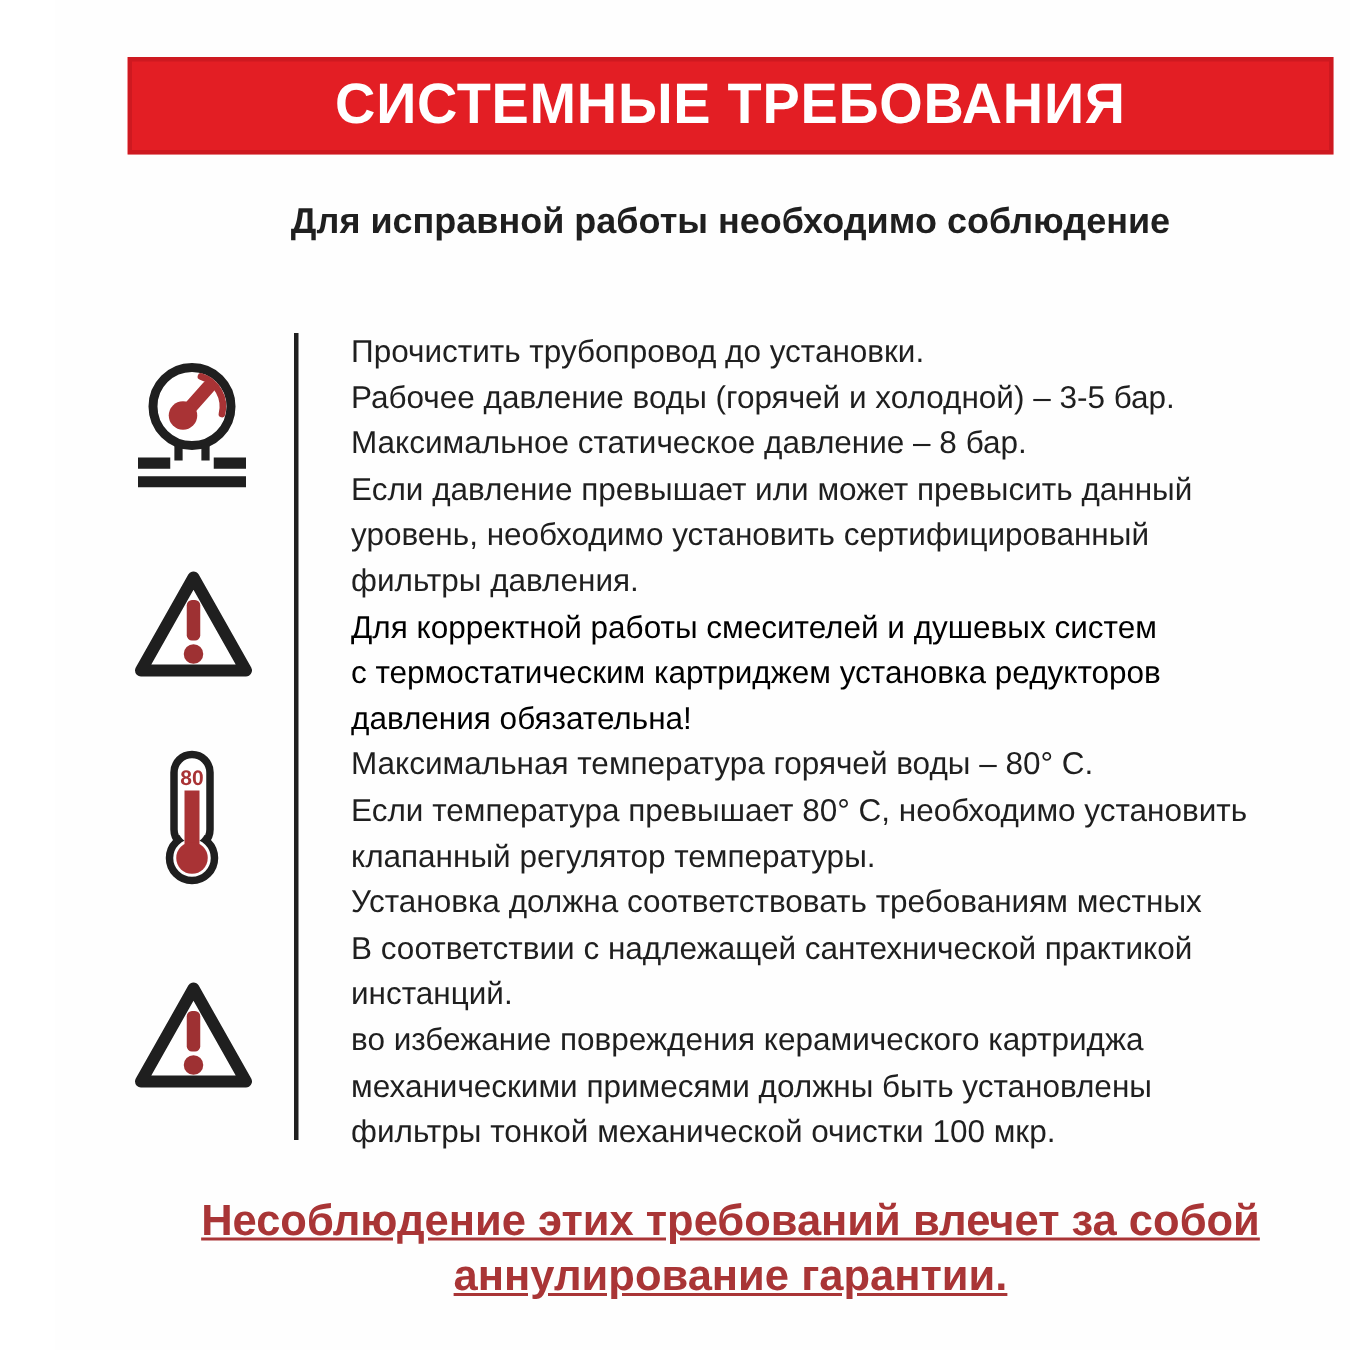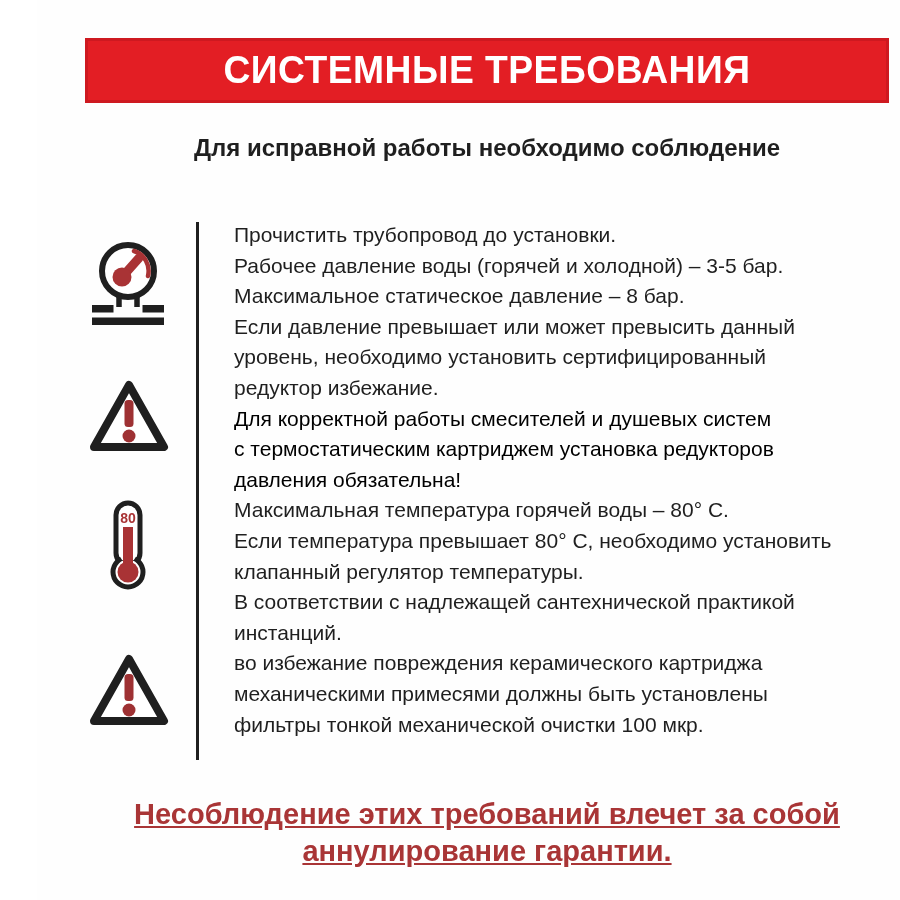--- a/index.html
+++ b/index.html
@@ -95,27 +95,28 @@
   </div>
 
   <div class="divider"></div>
 
   <div class="lines">
     <div class="line">Прочистить трубопровод до установки.</div>
     <div class="line">Рабочее давление воды (горячей и холодной) – 3-5 бар.</div>
     <div class="line">Максимальное статическое давление – 8 бар.</div>
     <div class="line">Если давление превышает или может превысить данный</div>
     <div class="line">уровень, необходимо установить сертифицированный</div>
-    <div class="line">редуктор избежание.</div>
+    <div class="line">фильтры давления.</div>
     <div class="line red">Для корректной работы смесителей и душевых систем</div>
     <div class="line red">с термостатическим картриджем установка редукторов</div>
     <div class="line red">давления обязательна!</div>
     <div class="line">Максимальная температура горячей воды – 80° C.</div>
     <div class="line">Если температура превышает 80° C, необходимо установить</div>
     <div class="line">клапанный регулятор температуры.</div>
+    <div class="line">Установка должна соответствовать требованиям местных</div>
     <div class="line">В соответствии с надлежащей сантехнической практикой</div>
     <div class="line">инстанций.</div>
     <div class="line">во избежание повреждения керамического картриджа</div>
     <div class="line">механическими примесями должны быть установлены</div>
     <div class="line">фильтры тонкой механической очистки 100 мкр.</div>
   </div>
 
   <div class="footer">
     <div>Несоблюдение этих требований влечет за собой</div>
     <div>аннулирование гарантии.</div>

